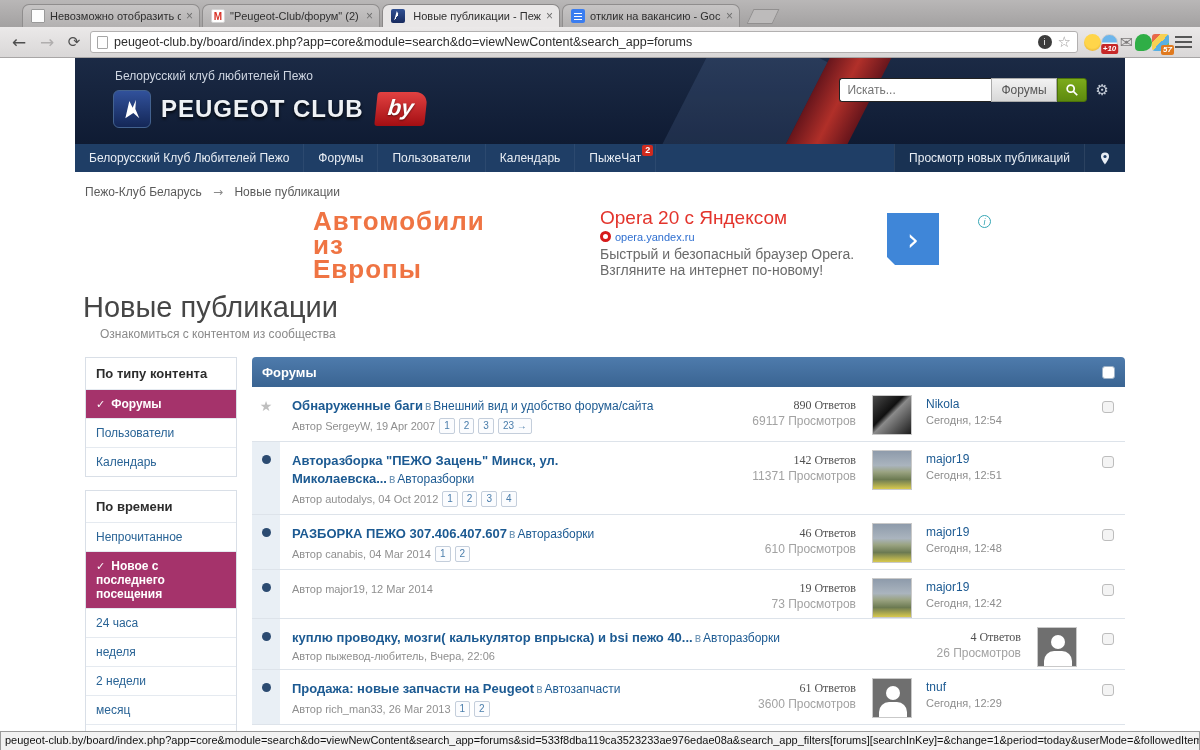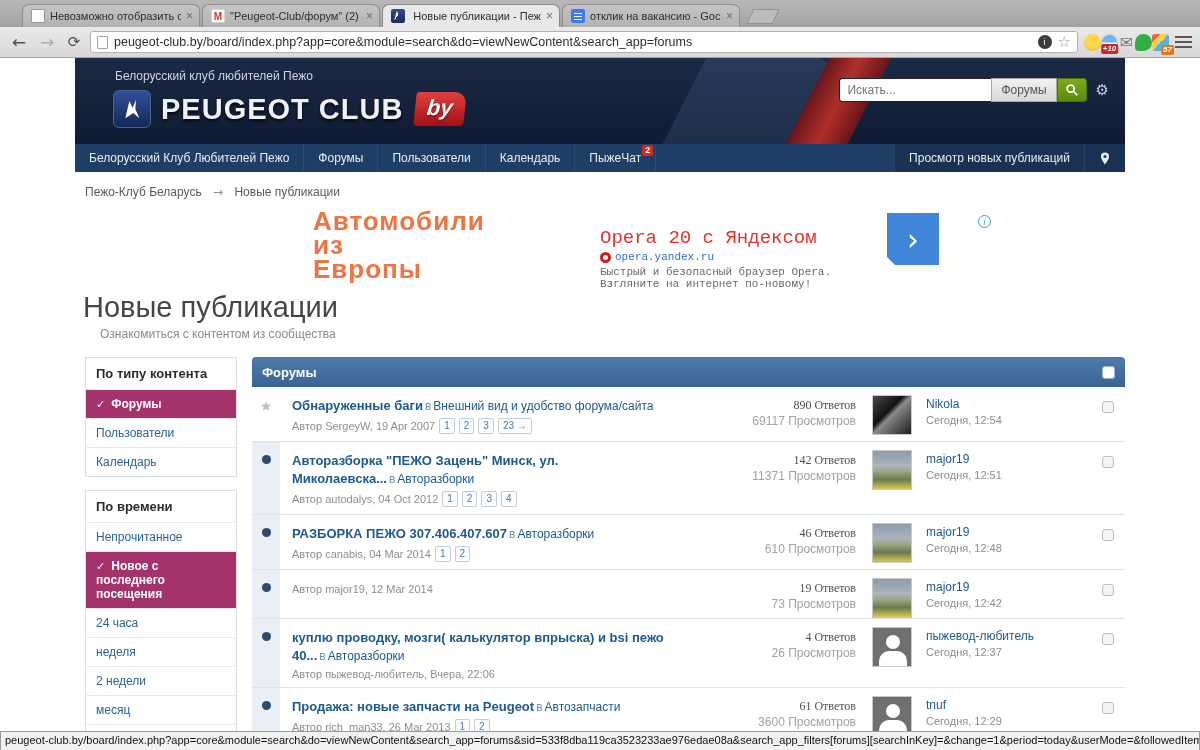--- a/index.html
+++ b/index.html
@@ -61,21 +61,21 @@
 
   .site-header { height:86px; background:linear-gradient(180deg,#1b2a45,#0f1b33); position:relative; overflow:hidden; }
   .streak { position:absolute; top:-30px; right:330px; width:110px; height:170px;
     background:rgba(130,165,220,.14); transform:rotate(27deg); }
   .ribbon { position:absolute; top:-30px; right:265px; width:55px; height:170px;
     background:linear-gradient(90deg,#701418,#c23127,#701418); transform:rotate(27deg); opacity:.9; }
   .tagline { position:absolute; top:11px; left:40px; font-size:12px; color:#cfd6e2; }
   .logo-row { position:absolute; top:32px; left:38px; display:flex; align-items:center; gap:10px; }
   .lion-tile { width:38px; height:38px; border-radius:6px; background:linear-gradient(#31519b,#142757);
     border:1px solid #43628f; display:flex; align-items:center; justify-content:center; }
-  .logo-text { font-size:29px; font-weight:bold; letter-spacing:1px; color:#eef1f5;
+  .logo-text { font-size:24px; font-weight:bold; letter-spacing:1px; color:#eef1f5;
     text-shadow:0 2px 3px rgba(0,0,0,.8); }
   .byflag { display:inline-block; background:linear-gradient(180deg,#e24141,#a30e13);
     transform:skewX(-6deg); border-radius:3px 12px 4px 3px; padding:3px 12px 5px;
     color:#fff; font-size:22px; font-weight:bold; font-style:italic; margin-left:2px;
     text-shadow:0 1px 2px rgba(0,0,0,.5); }
   .search { position:absolute; top:20px; right:16px; display:flex; align-items:center; }
   .search input { width:152px; height:24px; border:1px solid #222; border-right:none;
     border-radius:3px 0 0 3px; padding:0 7px; font-size:12px; color:#333; outline:none; }
   .scope-btn { height:24px; background:linear-gradient(#f2f2f2,#d8d8d8); border:1px solid #aaa;
     font-size:12px; color:#555; padding:0 9px; }
@@ -89,26 +89,26 @@
     font-weight:bold; padding:0 3px; border-radius:2px; line-height:11px; }
   .nav-right { margin-left:auto; display:flex; align-items:stretch; background:rgba(0,0,0,.18); }
   .nav-right .nav-item { border-left:1px solid rgba(255,255,255,.08); border-right:none; }
 
   .crumbs { padding:13px 0 0 10px; font-size:12px; color:#5a5a5a; }
   .crumbs .sep { margin:0 8px; color:#8a8a8a; }
 
   .adzone { position:relative; height:80px; margin-top:8px; }
   .ad-left { position:absolute; left:238px; top:2px; width:300px; text-align:left;
     color:#ef7443; font-weight:bold; font-size:26px; line-height:24px; letter-spacing:1px; }
-  .ad-right { position:absolute; left:525px; top:20px; width:290px;font-family:Liberation Mono, monospace; }
+  .ad-right { position:absolute; left:525px; top:0; width:290px; }
   .ad-title { color:#e3342c; font-size:19px; }
-  .ad-linkrow { display:flex; align-items:center; gap:4px; margin-top:2px; }
+  .ad-linkrow { display:flex; gap:4px; margin-top:2px; }
   .opera-o { width:11px; height:11px; border-radius:50%; border:3px solid #d61a1a; }
   .ad-link { color:#2f6fd0; font-size:11px; }
-  .ad-desc { color:#6a6a6a; font-size:11px; margin-top:3px; }
+  .ad-desc { color:#6a6a6a; font-size:14px; margin-top:3px; }
   .ad-btn { position:absolute; left:812px; top:6px; width:52px; height:52px; background:#3f86d8;
     color:#fff; font-size:30px; display:flex; align-items:center; justify-content:center; }
   .ad-btn::after { content:""; position:absolute; left:0; bottom:0; border-style:solid;
     border-width:8px 0 0 8px; border-color:transparent transparent transparent #fff; }
   .ad-info { position:absolute; left:903px; top:8px; width:13px; height:13px; border-radius:50%;
     border:1px solid #35a6b5; color:#35a6b5; font-size:9px; line-height:12px; text-align:center; font-style:italic; }
 
   .page-title { margin:4px 0 0 8px; font-size:29px; color:#464646; font-weight:normal; }
   .page-sub { margin:3px 0 0 25px; font-size:12px; color:#8a8a8a; }
 
@@ -446,24 +446,20 @@
                   <span>Автор пыжевод-любитель, Вчера, 22:06</span>
                 </div>
               </div>
               <div class="fstats">
                 <div class="freplies">4 Ответов</div>
                 <div class="fviews">26 Просмотров</div>
               </div>
               <div class="favatar">
                 <div class="avatar av-default"></div>
               </div>
-              <div class="fuser">
-                <a class="uname" href="#">пыжевод-любитель</a>
-                <div class="utime">Сегодня, 12:37</div>
-              </div>
               <div class="fcheck">
                 <span class="cbox"></span>
               </div>
             </div>
             <div class="frow">
               <div class="fmark dotbg">
                 <span class="dot"></span>
               </div>
               <div class="fmain">
                 <div><a class="ftitle" href="#">Продажа: новые запчасти на Peugeot</a><span class="fin">в</span><a class="fforum" href="#">Автозапчасти</a></div>

